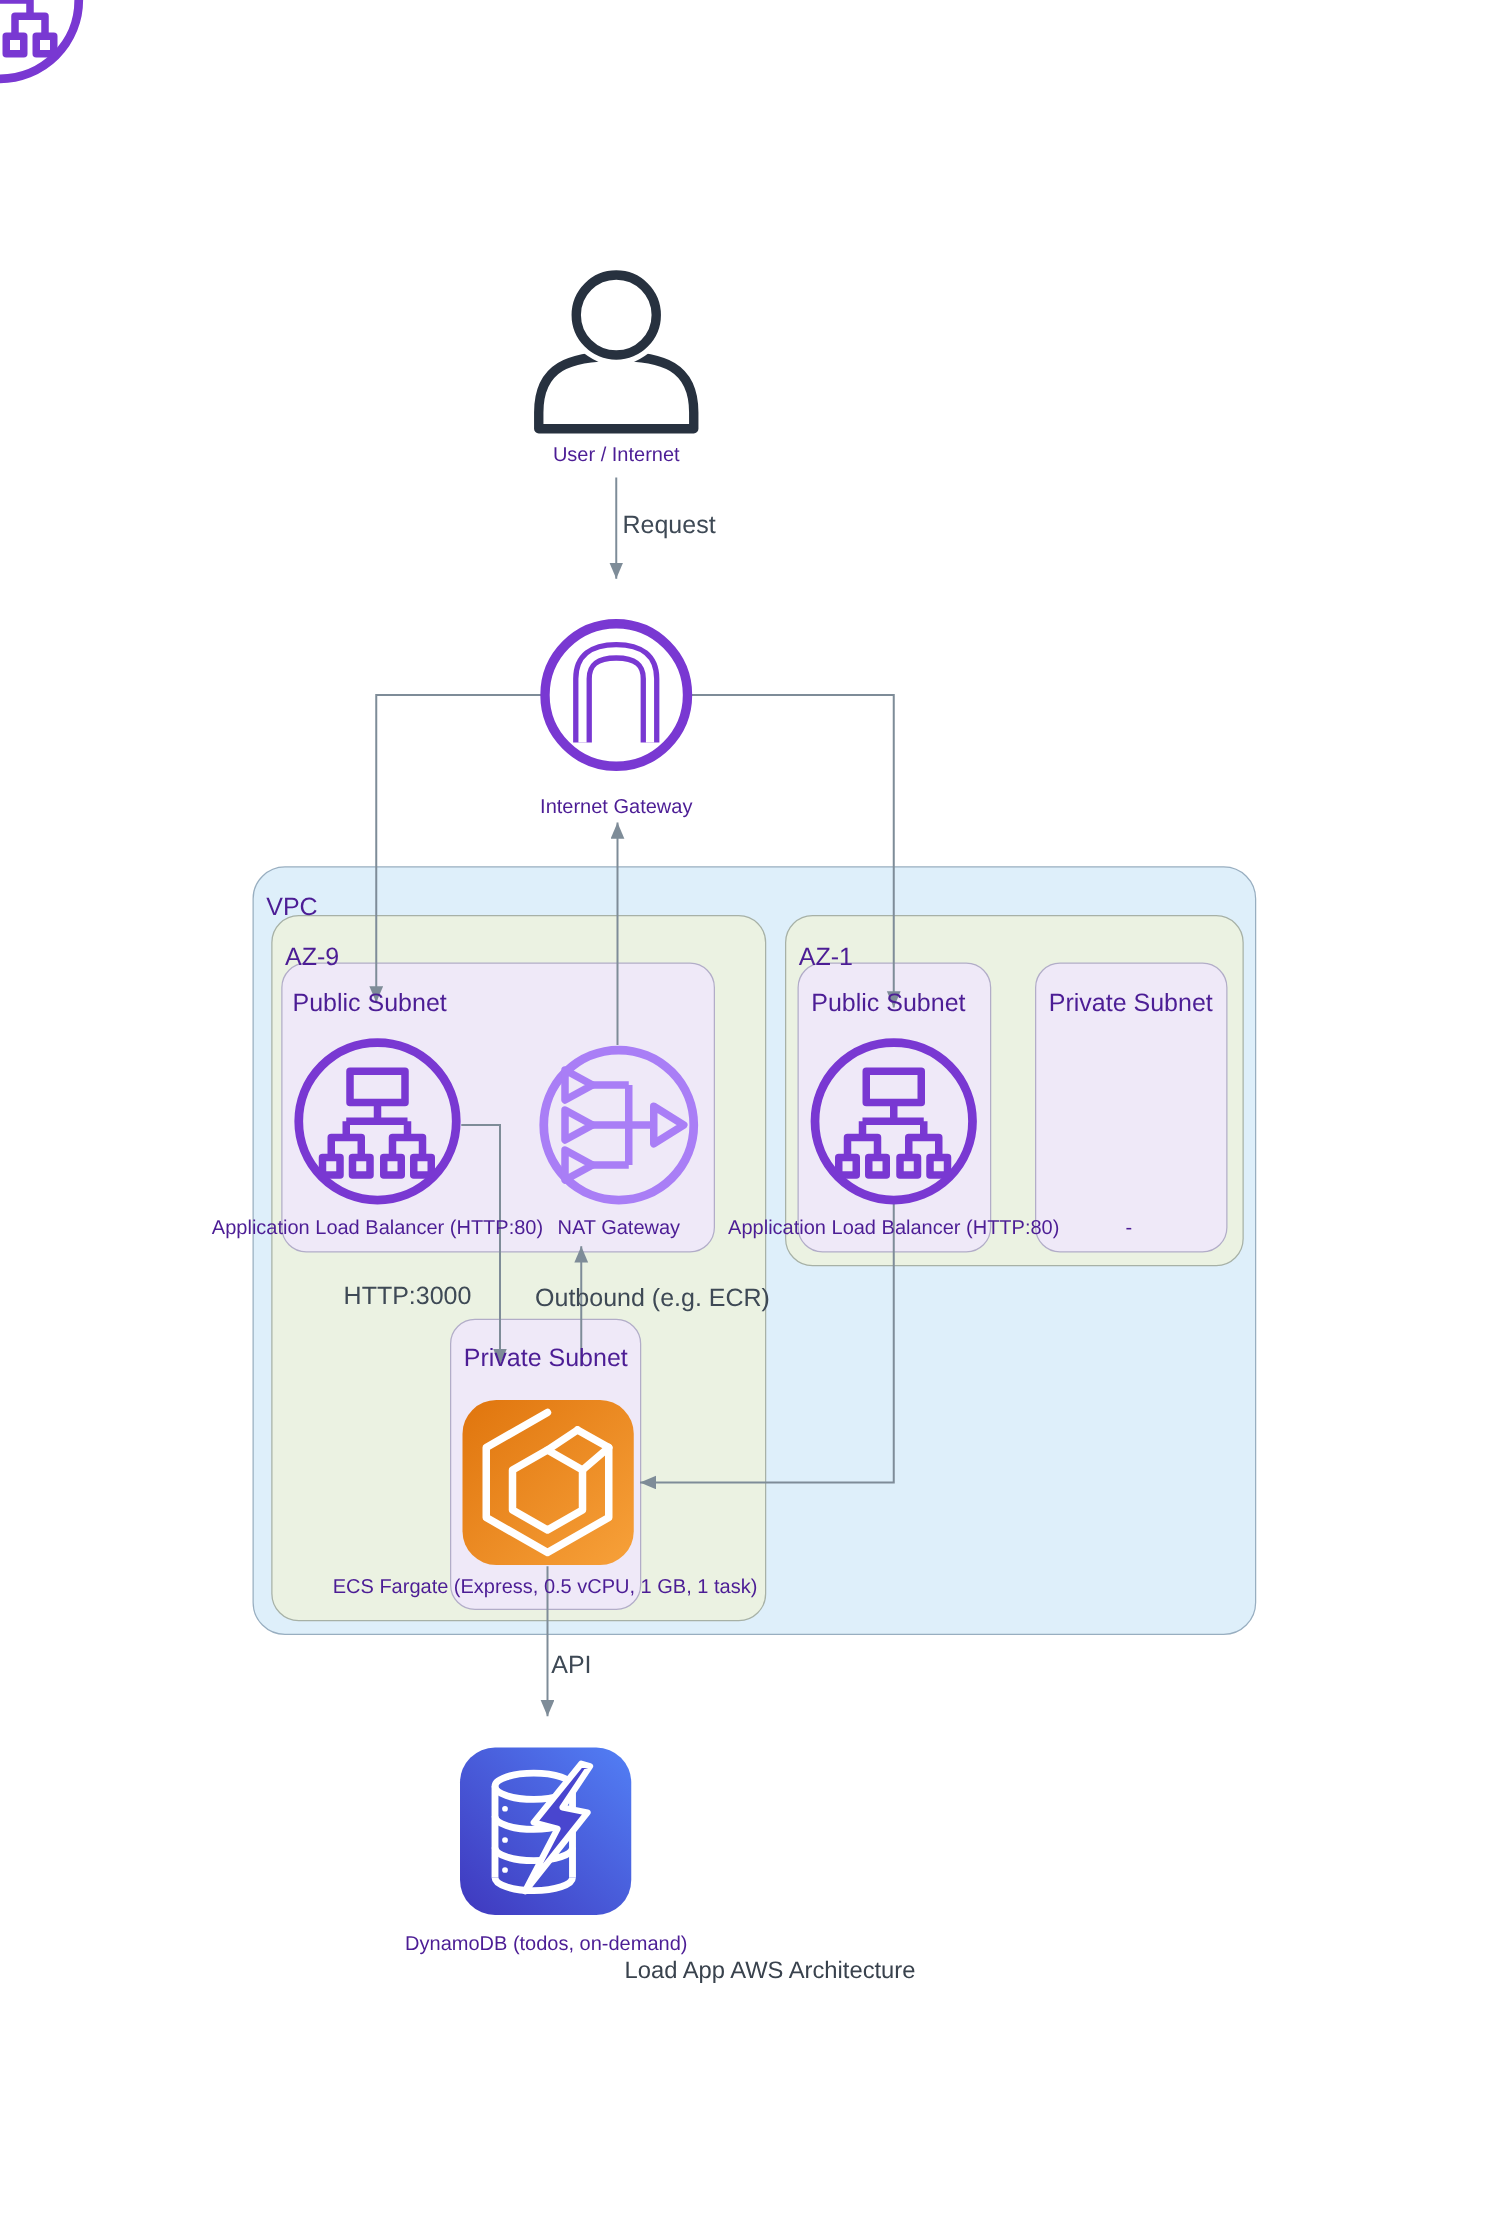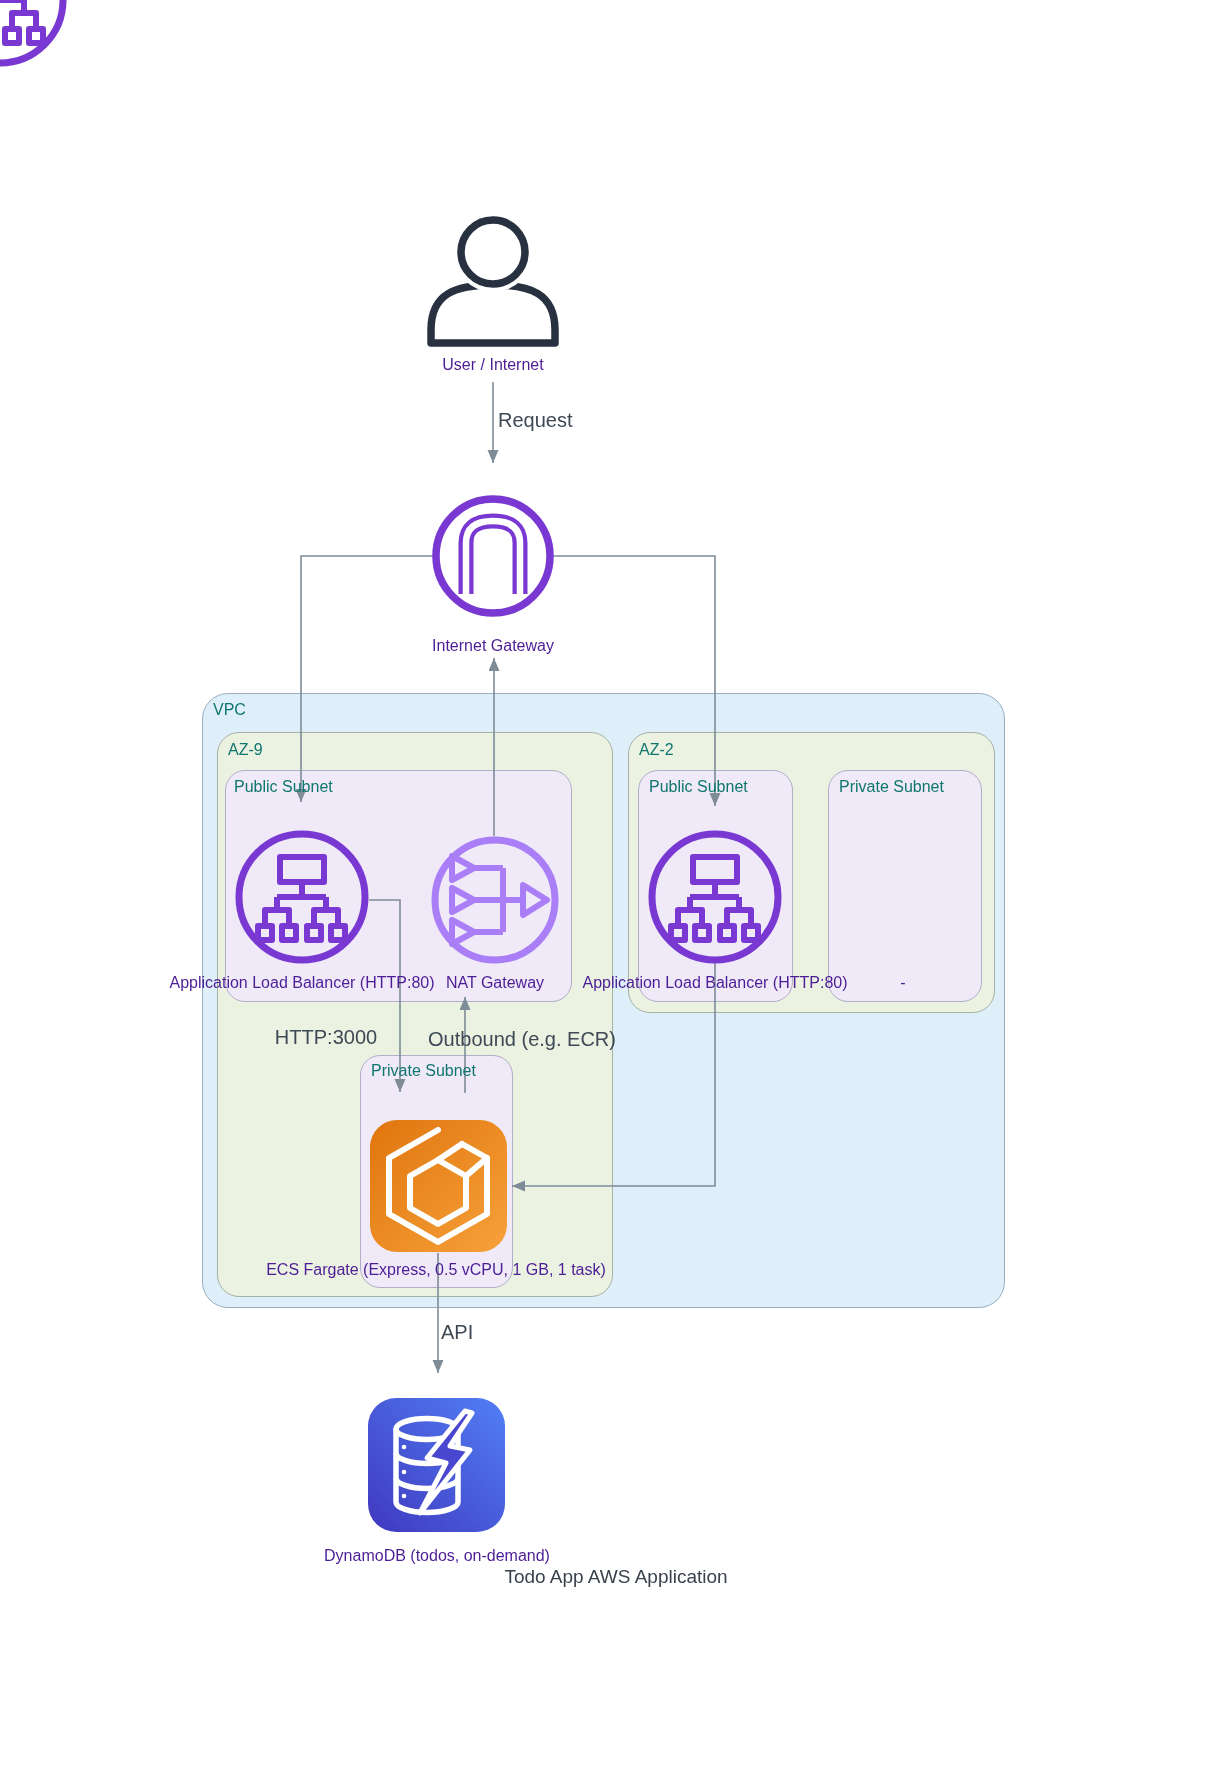--- a/index.html
+++ b/index.html
@@ -4,21 +4,21 @@
 <style>
   html,body{margin:0;padding:0;background:#ffffff;}
   #canvas{
     position:relative;width:1208px;height:1780px;background:#ffffff;overflow:hidden;
     font-family:"Liberation Sans", sans-serif;color:#3E4955;
   }
   .box{position:absolute;box-sizing:border-box;border:1.5px solid;}
   .vpc{background:#DEEFFA;border-color:#98AEC0;border-radius:26px;}
   .az{background:#EBF2E2;border-color:#A7B1A6;border-radius:22px;}
   .subnet{background:#EFE9F8;border-color:#B2ADC8;border-radius:20px;}
-  .boxlabel{position:absolute;z-index:3;font-size:16px;line-height:18px;white-space:nowrap;color:#0f766e;}
+  .boxlabel{position:absolute;z-index:3;font-size:20px;line-height:18px;white-space:nowrap;color:#4c1d95;margin-top:16px;}
   .nodelabel{position:absolute;z-index:3;font-size:16px;line-height:18px;white-space:nowrap;transform:translateX(-50%);color:#4c1d95;}
   .edgelabel{position:absolute;z-index:3;font-size:20px;line-height:18px;white-space:nowrap;color:#3E4955;}
   .edgelabel.centered{transform:translateX(-50%);}
   .title{position:absolute;z-index:3;font-size:19px;line-height:22px;white-space:nowrap;transform:translateX(-50%);color:#39424D;}
   #overlay{position:absolute;left:0;top:0;z-index:2;}
 </style>
 </head>
 <body>
 
 <div id="canvas">
@@ -111,35 +111,35 @@
       </g>
       <circle cx="404" cy="1447" r="2.3" fill="#ffffff"></circle>
       <circle cx="404" cy="1472" r="2.3" fill="#ffffff"></circle>
       <circle cx="404" cy="1496" r="2.3" fill="#ffffff"></circle>
       <path d="M465,1411 L427,1458 L446,1463 L420,1513 L470,1450 L450,1446 L472,1413 Z" fill="#4946CF" stroke="#ffffff" stroke-width="5" stroke-linejoin="round"></path>
     </g>
   </svg>
 
   <span class="boxlabel" style="left:213px;top:701px;">VPC</span>
   <span class="boxlabel" style="left:228px;top:741px;">AZ-9</span>
-  <span class="boxlabel" style="left:639px;top:741px;">AZ-2</span>
+  <span class="boxlabel" style="left:639px;top:741px;">AZ-1</span>
   <span class="boxlabel" style="left:234px;top:778px;">Public Subnet</span>
   <span class="boxlabel" style="left:649px;top:778px;">Public Subnet</span>
   <span class="boxlabel" style="left:839px;top:778px;">Private Subnet</span>
   <span class="boxlabel" style="left:371px;top:1062px;">Private Subnet</span>
 
   <span class="nodelabel" style="left:493px;top:356px;">User / Internet</span>
   <span class="nodelabel" style="left:493px;top:637px;text-align:right;">Internet Gateway</span>
   <span class="nodelabel" style="left:302px;top:974px;">Application Load Balancer (HTTP:80)</span>
   <span class="nodelabel" style="left:495px;top:974px;">NAT Gateway</span>
   <span class="nodelabel" style="left:715px;top:974px;">Application Load Balancer (HTTP:80)</span>
   <span class="nodelabel" style="left:903px;top:974px;">-</span>
   <span class="nodelabel" style="left:436px;top:1261px;">ECS Fargate (Express, 0.5 vCPU, 1 GB, 1 task)</span>
   <span class="nodelabel" style="left:437px;top:1547px;">DynamoDB (todos, on-demand)</span>
 
   <span class="edgelabel" style="left:498px;top:411px;">Request</span>
   <span class="edgelabel centered" style="left:326px;top:1028px;">HTTP:3000</span>
   <span class="edgelabel centered" style="left:522px;top:1030px;">Outbound (e.g. ECR)</span>
   <span class="edgelabel" style="left:441px;top:1323px;">API</span>
 
-  <span class="title" style="left:616px;top:1566px;">Todo App AWS Application</span>
+  <span class="title" style="left:616px;top:1566px;">Load App AWS Architecture</span>
 
 </div>
 
 </body></html>

